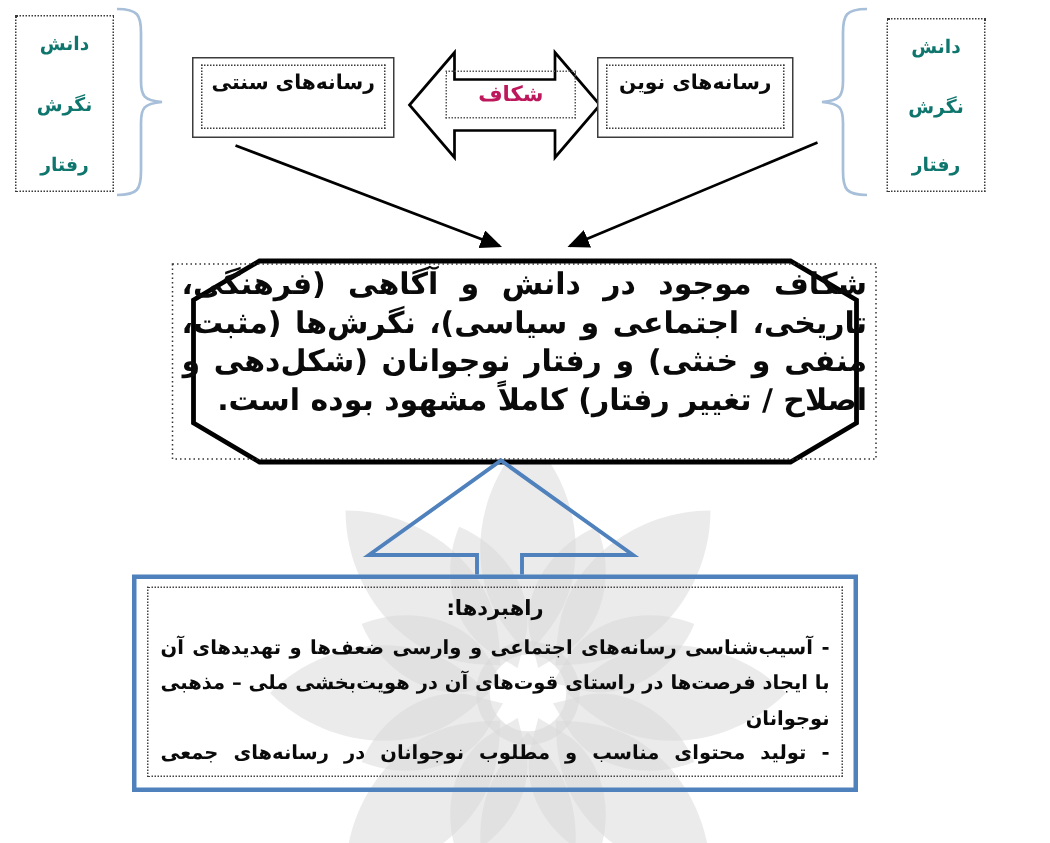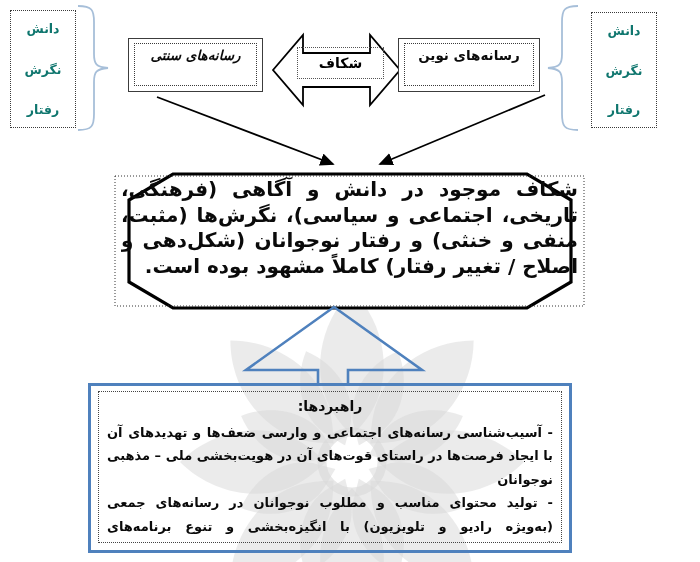--- a/index.html
+++ b/index.html
@@ -27,45 +27,45 @@
   .media-box{
     position:absolute;z-index:2;
     border:1.5px solid #3c3c3c;background:#fff;box-sizing:border-box;
   }
   .media-inner{
     position:absolute;left:5px;right:5px;top:4px;bottom:5px;
     border:1px dotted #3a3a3a;
     text-align:center;font-weight:bold;font-size:13.5px;color:#0a0a0a;
     padding-top:3px;box-sizing:border-box;
   }
-  .media-traditional{left:128px;top:38px;width:135px;height:54px;font-style:italic;}
-  .media-new{left:398px;top:38px;width:142px;height:54px;}
+  .media-traditional{left:128px;top:38px;width:135px;height:54px;}
+  .media-new{left:398px;top:38px;width:131px;height:54px;}
 
   
   .gap-label{
     position:absolute;z-index:3;
     left:297px;top:47px;width:85px;height:30px;
     border:1px dotted #555;
     display:flex;align-items:center;justify-content:center;
-    font-weight:bold;font-size:14px;color:#000000;
+    font-weight:bold;font-size:14px;color:#be185d;
   }
 
   
   .gap-desc{
     position:absolute;z-index:2;
     left:121px;top:177px;width:457px;height:130px;
     font-weight:bold;font-size:20px;line-height:25.5px;color:#0a0a0a;
     text-align:justify;direction:rtl;overflow:hidden;
   }
   .gap-desc p{margin:0;}
 
   
   .strategies{
     position:absolute;z-index:2;
-    left:88px;top:383px;width:484px;height:170px;
+    left:88px;top:383px;width:484px;height:145px;
     border:3px solid #4f81bd;box-sizing:border-box;background:transparent;
   }
   .strategies-inner{
     position:absolute;left:7px;right:7px;top:5px;bottom:7px;
     border:1px dotted #444;
     padding:2px 8px;box-sizing:border-box;
     direction:rtl;text-align:justify;
     font-weight:bold;font-size:13px;line-height:23.5px;color:#0a0a0a;
     overflow:hidden;
   }

